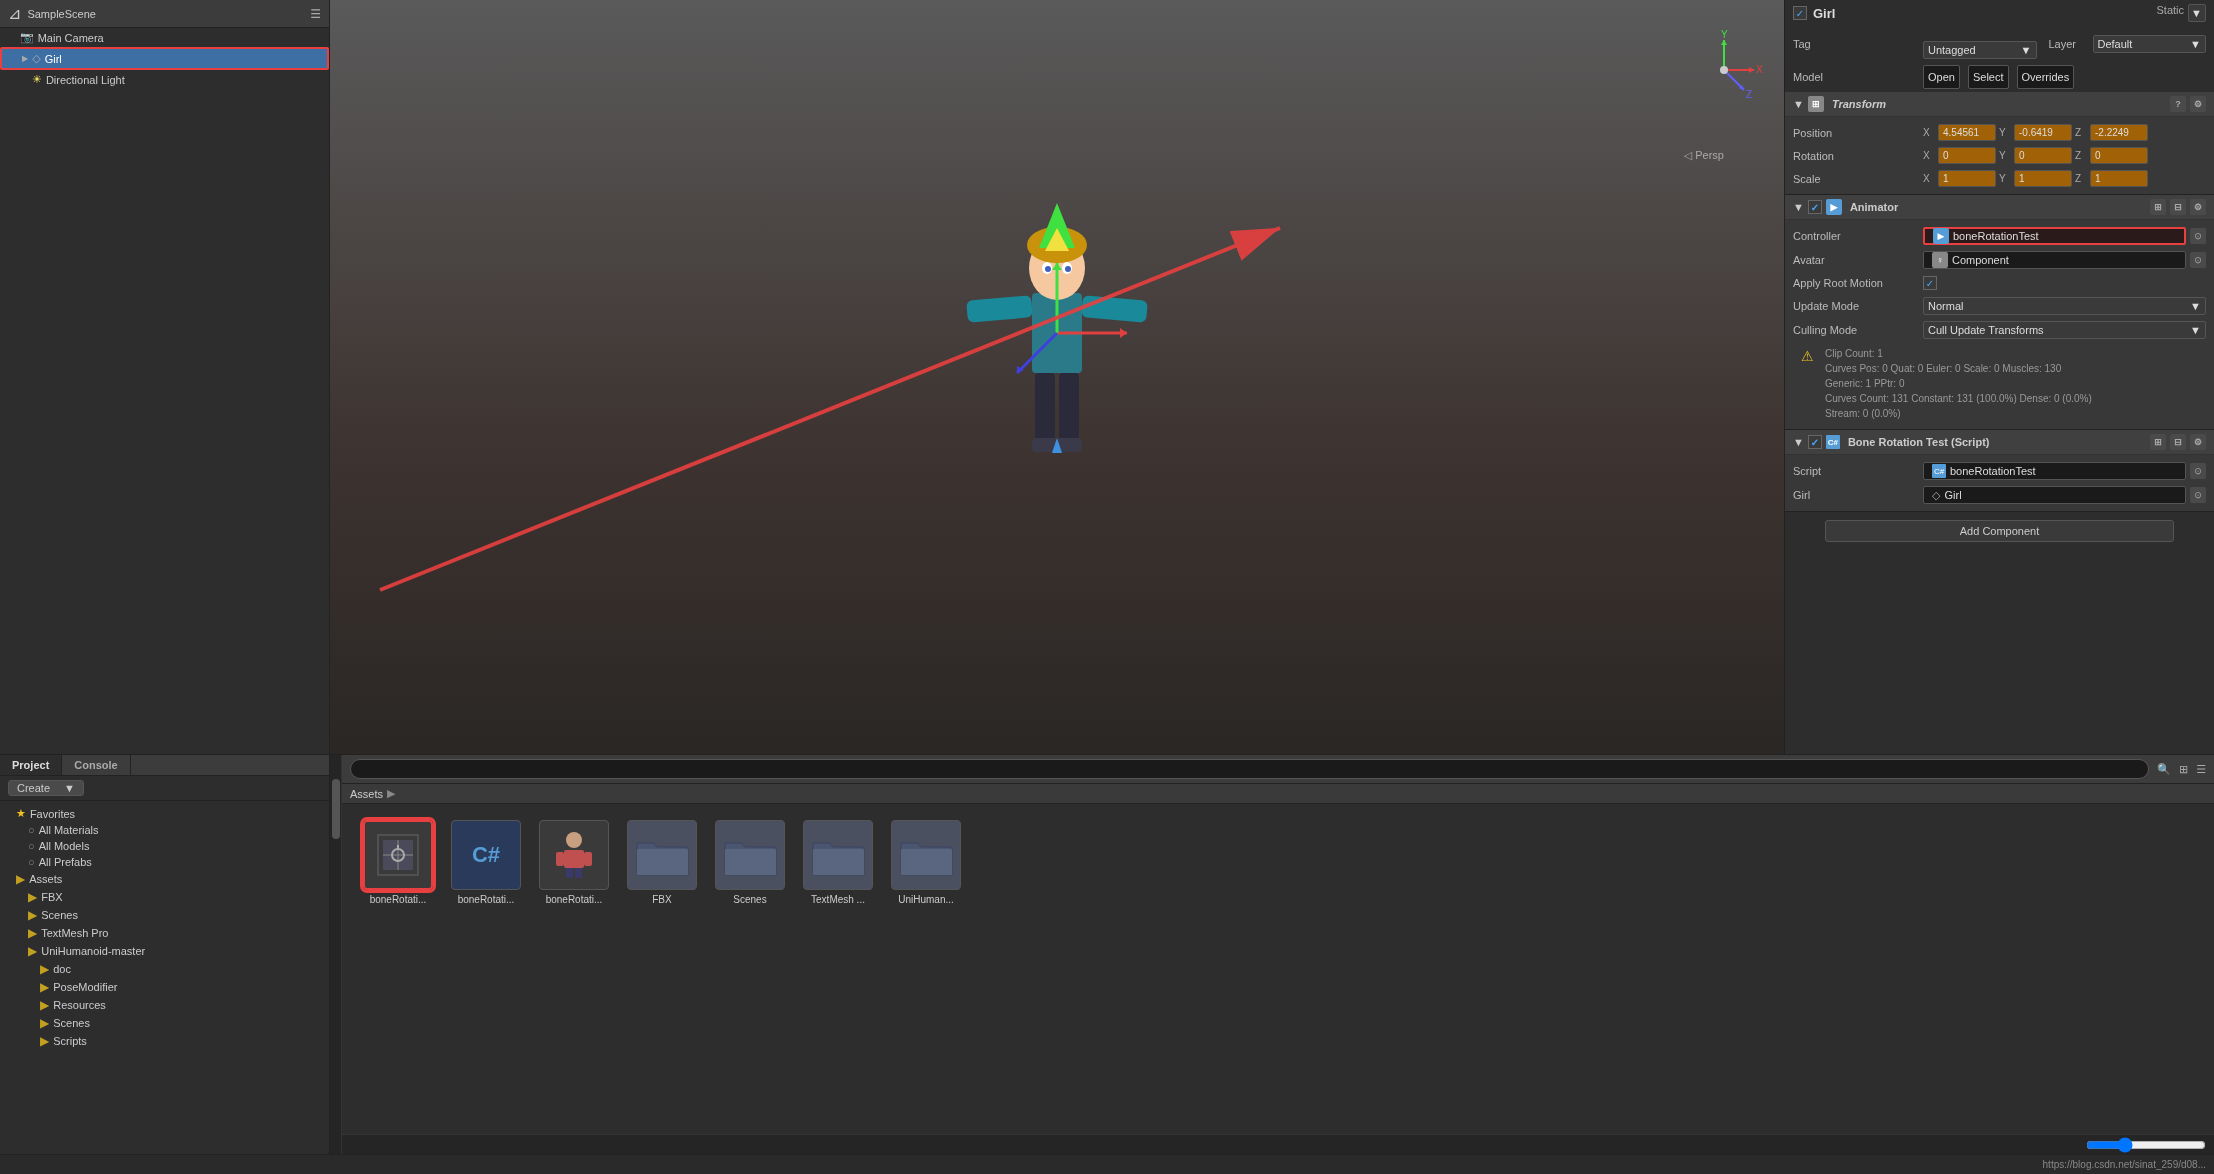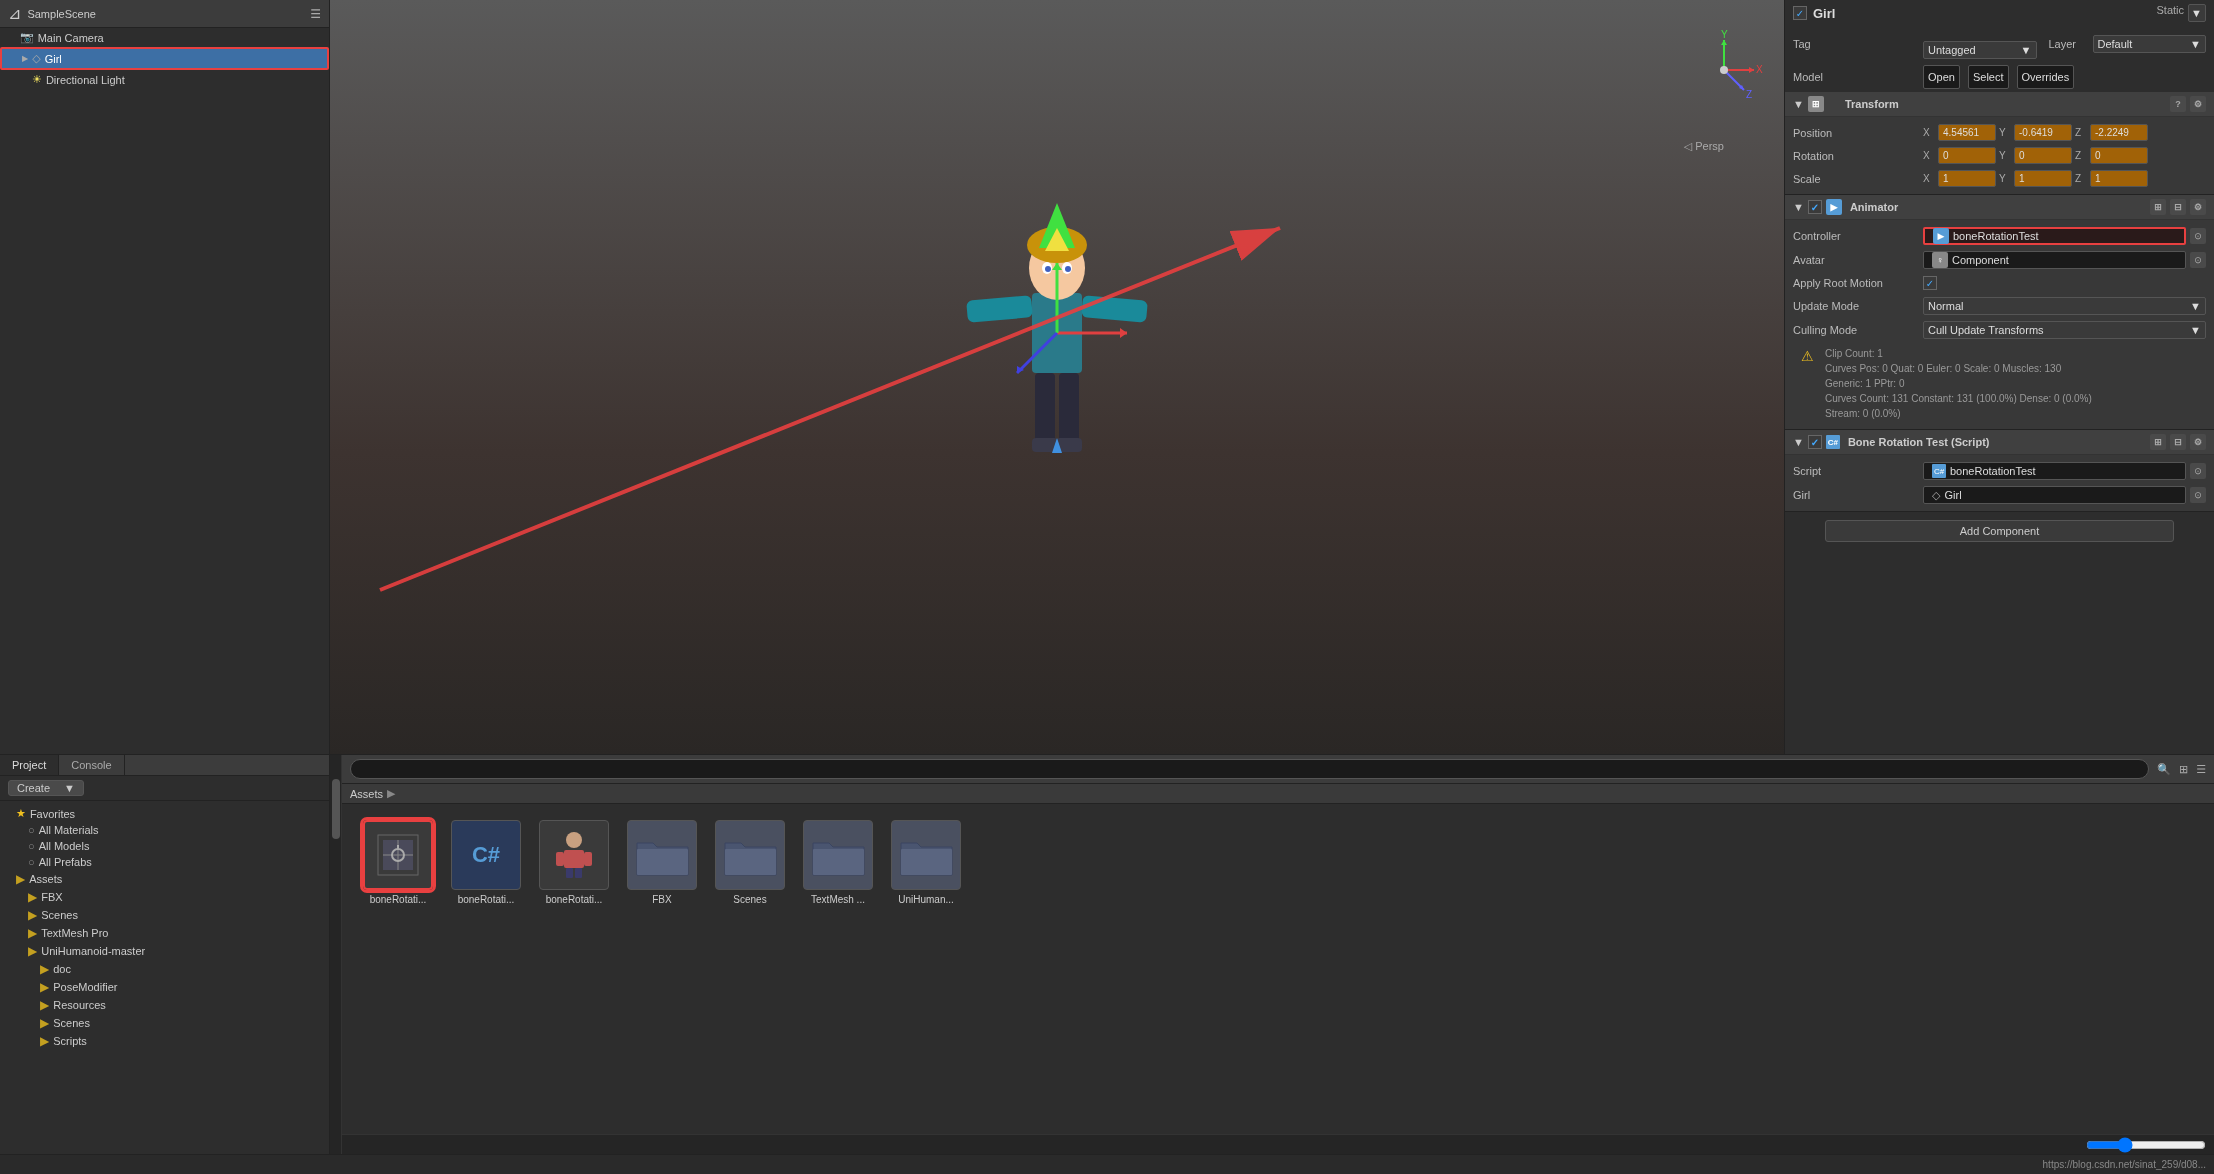--- a/index.html
+++ b/index.html
@@ -84,21 +84,21 @@
     .scene-viewport {
       width: 100%;
       height: 100%;
       background: linear-gradient(180deg, #5a5a5a 0%, #3d3330 60%, #2a2725 100%);
       position: relative;
     }
 
     .scene-persp {
       position: absolute;
       right: 60px;
-      top: 140px;
+      top: 149px;
       color: #aaa;
       font-size: 11px;
     }
 
     
     .gizmo-container {
       position: absolute;
       right: 20px;
       top: 30px;
       width: 80px;
@@ -332,20 +332,21 @@
       background: #3c3c3c;
       border-bottom: 1px solid #222;
     }
 
     .project-tab {
       padding: 4px 12px;
       font-size: 11px;
       color: #aaa;
       cursor: pointer;
       border-right: 1px solid #222;
+      font-weight: bold;
     }
 
     .project-tab.active {
       color: #ddd;
       background: #2d2d2d;
     }
 
     .project-tree {
       flex: 1;
       overflow-y: auto;
@@ -686,21 +687,21 @@
         <button class="inspector-field" style="cursor:pointer;">Open</button>
         <button class="inspector-field" style="cursor:pointer; margin-left:4px;">Select</button>
         <button class="inspector-field" style="cursor:pointer; margin-left:4px;">Overrides</button>
       </div>
     </div>
 
     <div class="inspector-section">
       <div class="section-header">
         <span>▼</span>
         <span class="transform-icon">⊞</span>
-        <span style="margin-left:17px;">Transform</span>
+        <span style="margin-left:4px;font-style:italic;">Transform</span>
         <div class="section-icons">
           <span class="icon-btn">?</span>
           <span class="icon-btn">⚙</span>
         </div>
       </div>
       <div class="section-content">
 
         <div class="prop-row">
           <span class="prop-label">Position</span>
           <div class="prop-value xyz-field">

